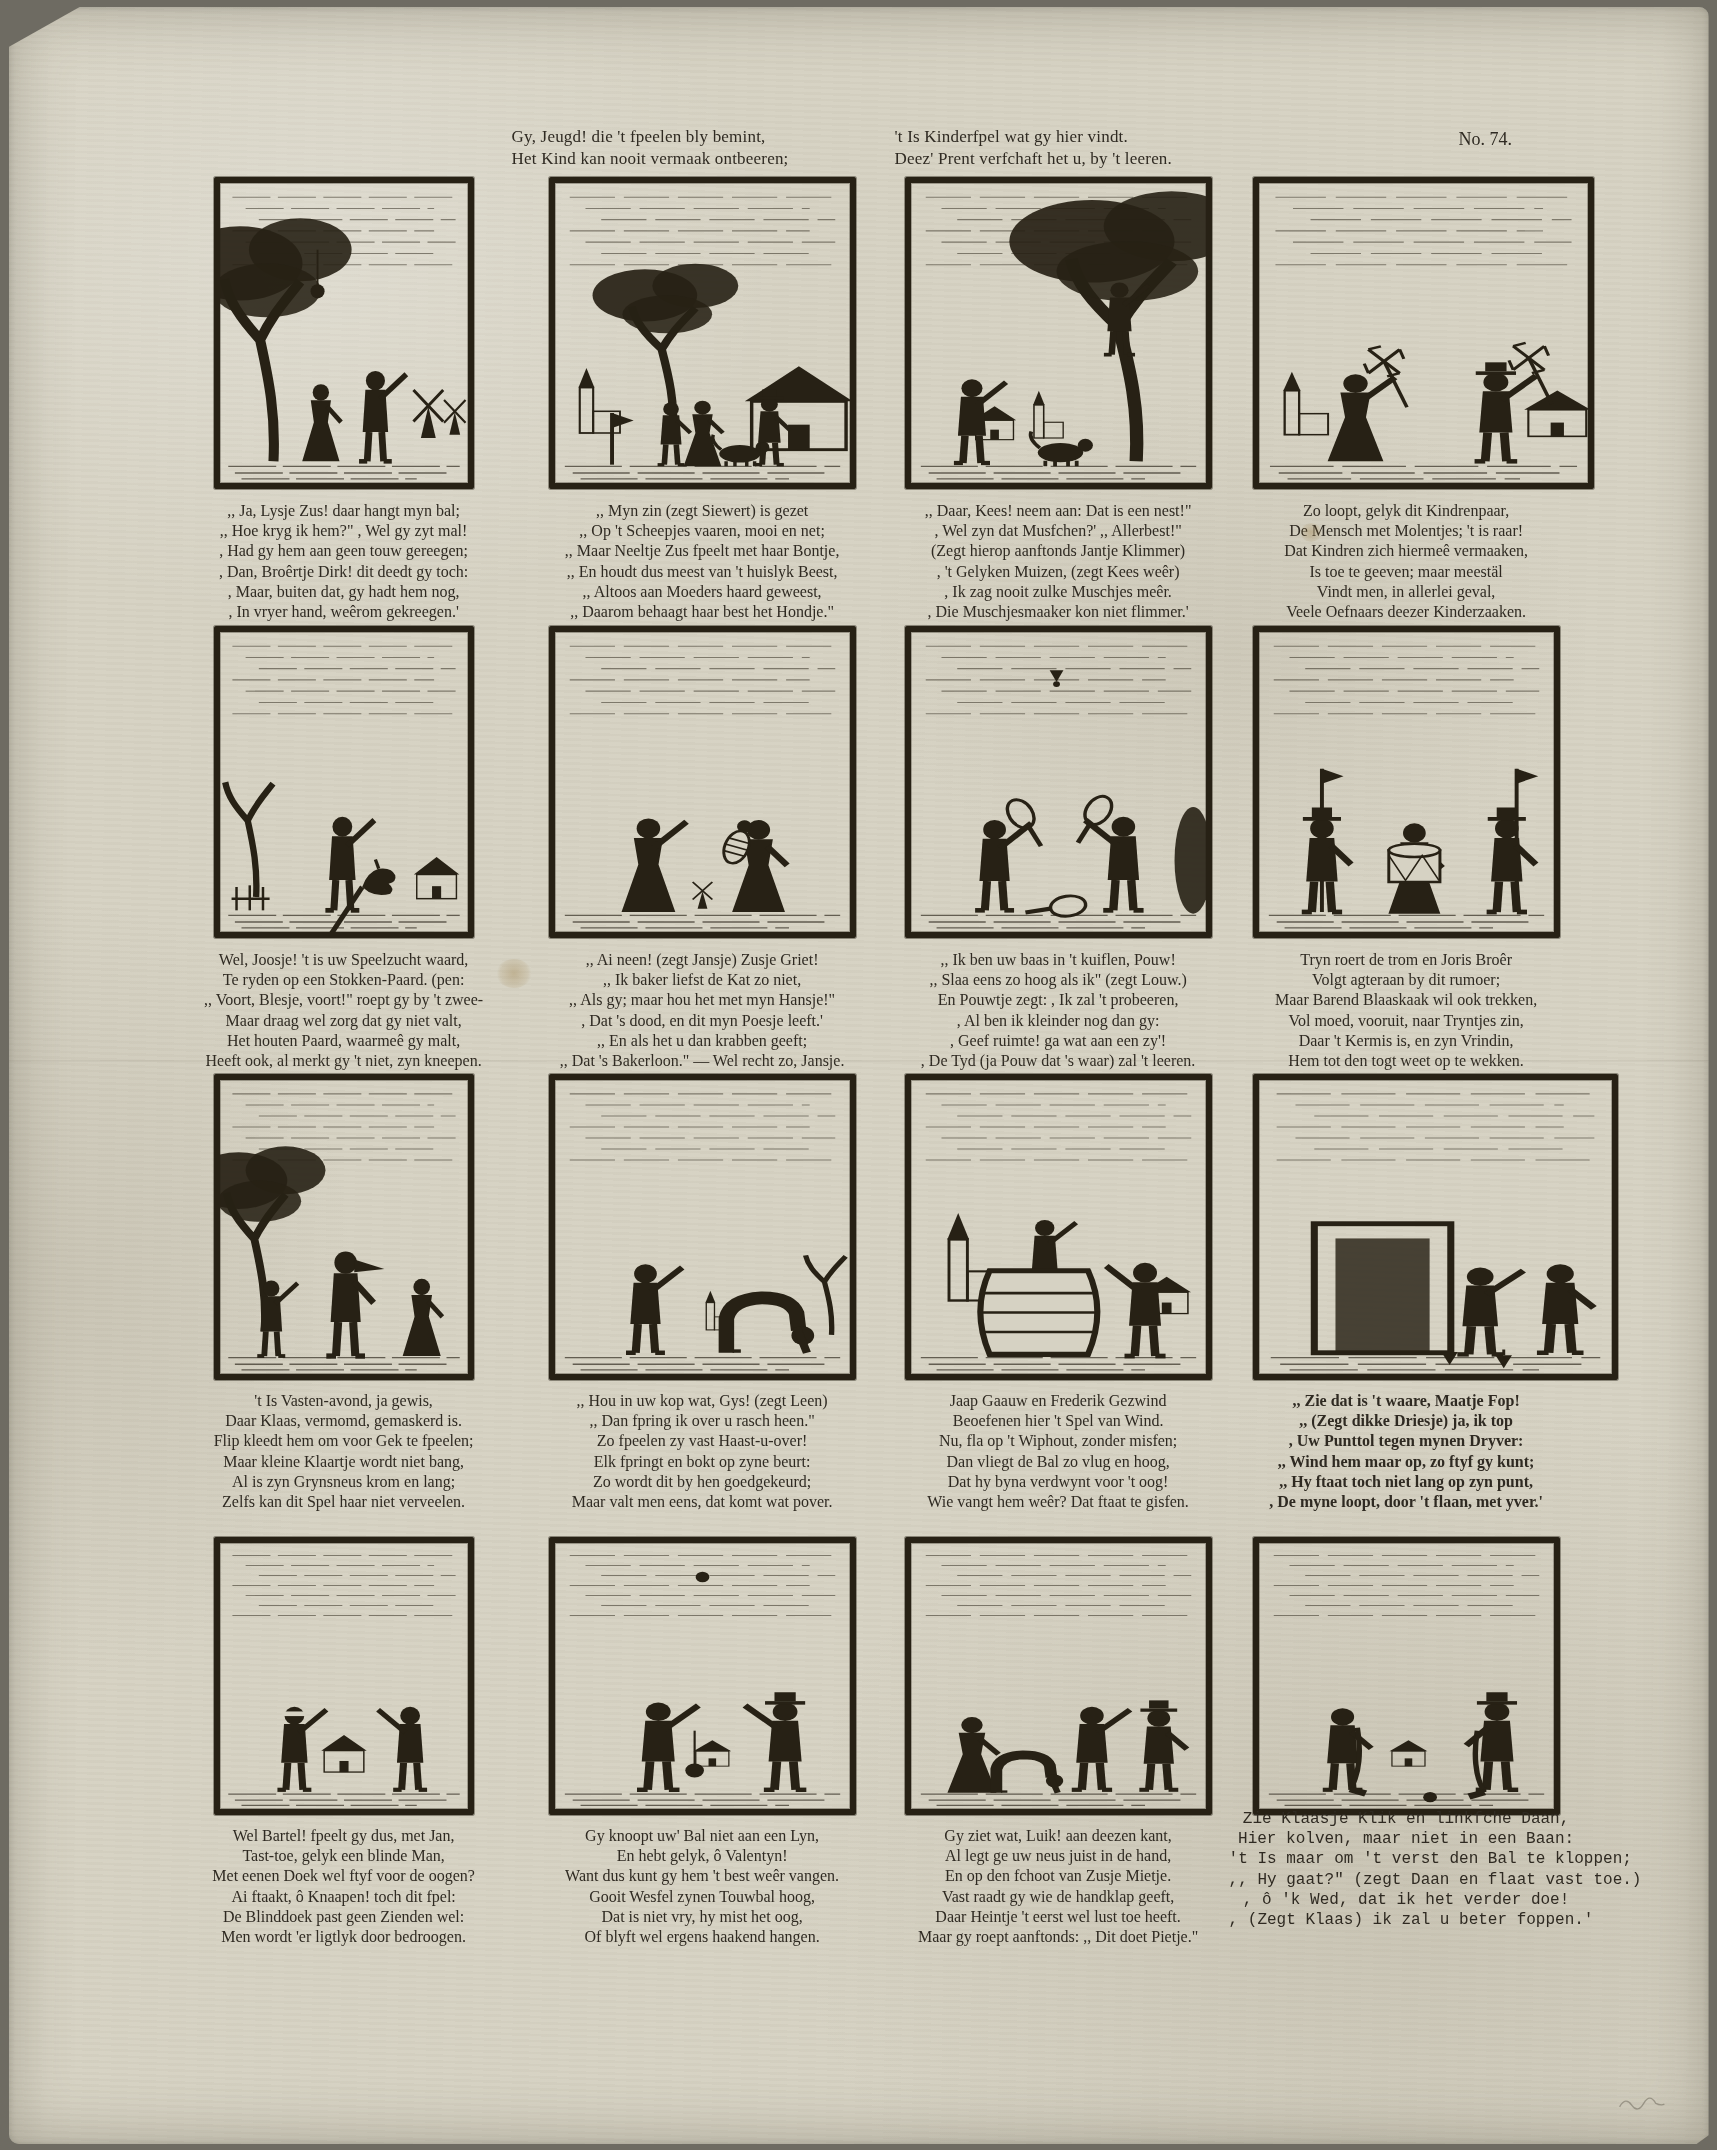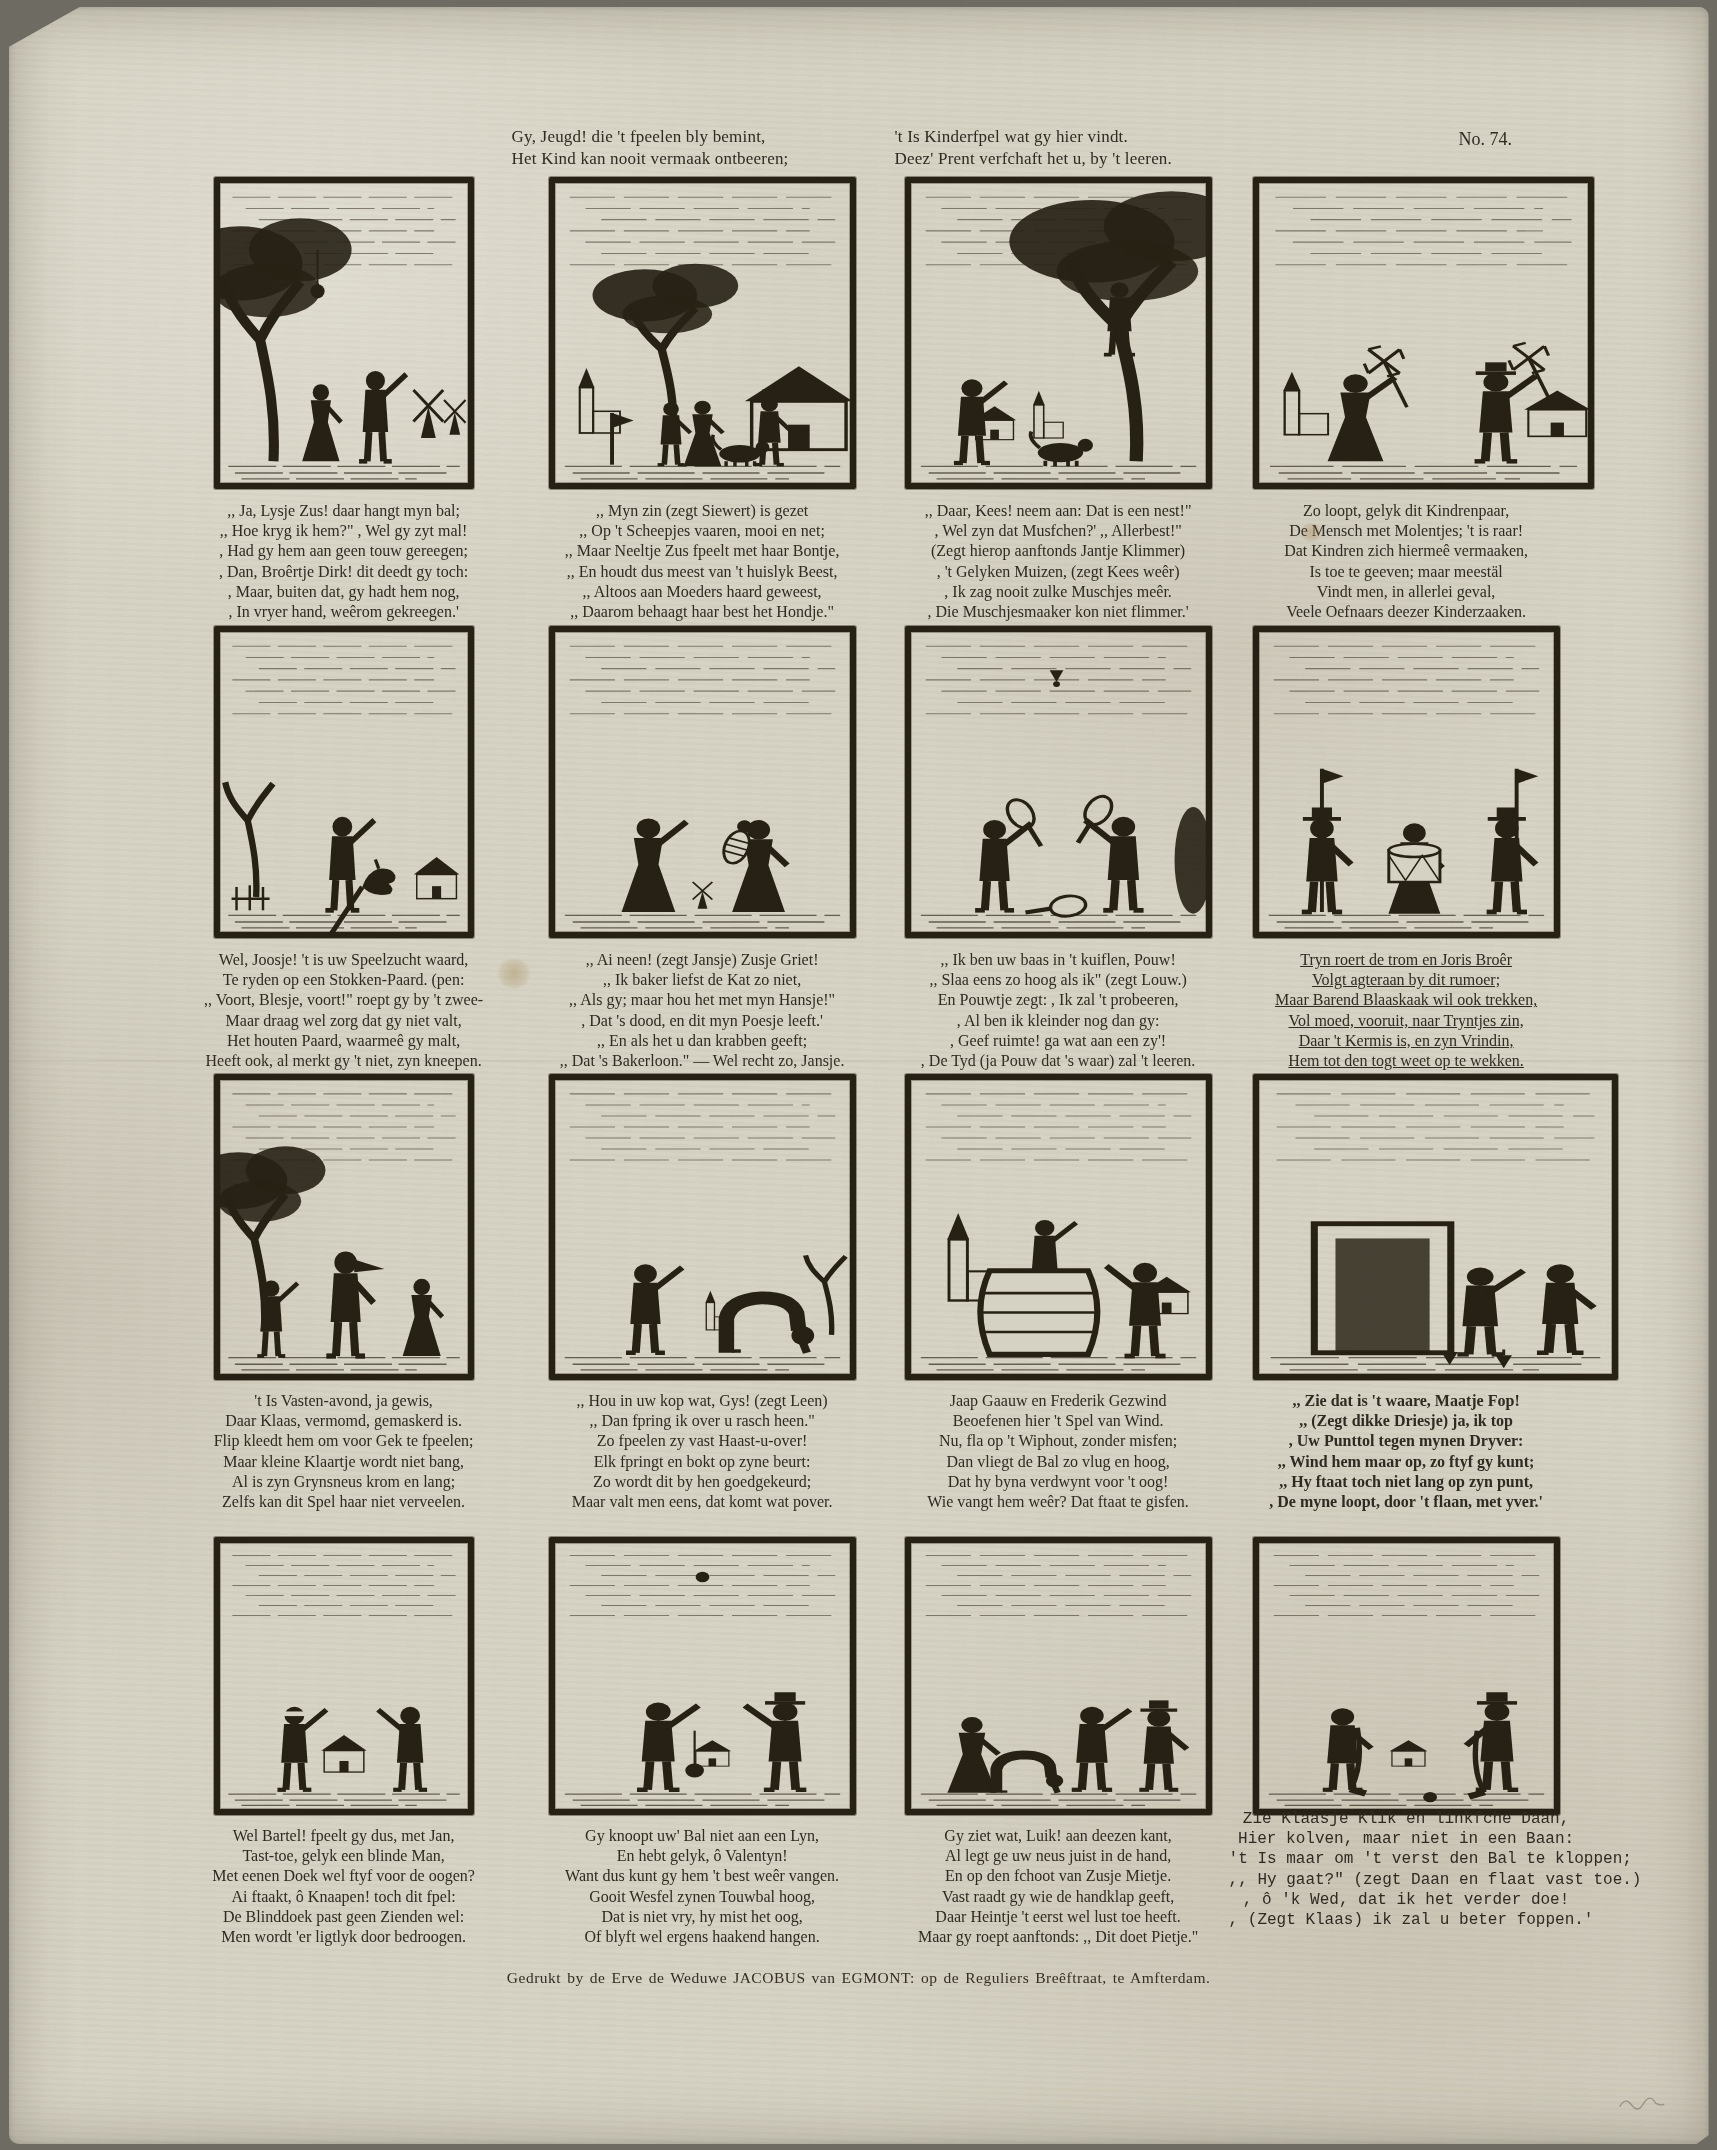--- a/index.html
+++ b/index.html
@@ -500,21 +500,21 @@
               <path d="M -15.96,-36.480000000000004 L -12.540000000000001,-88.92 L 12.540000000000001,-88.92 L 15.96,-36.480000000000004 Z" stroke="none"></path>
               <line x1="-7.98" y1="-36.480000000000004" x2="-10.26" y2="0" stroke-width="8.549999999999999"></line>
               <line x1="7.98" y1="-36.480000000000004" x2="10.26" y2="0" stroke-width="8.549999999999999"></line>
               <line x1="-10.26" y1="0" x2="-20.52" y2="0" stroke-width="5.7"></line>
               <line x1="10.26" y1="0" x2="20.52" y2="0" stroke-width="5.7"></line>
               <line x1="9.120000000000001" y1="-79.8" x2="29.64" y2="-57" stroke-width="6.84"></line>
             </g>
             <path d="M10,340 H290 M18,348 H282 M26,355 H238" stroke="#272115" stroke-width="1.7" stroke-dasharray="58 8" opacity=".65" fill="none"></path>
           </svg>
         </div>
-        <div class="verse" style="left: -24px; width: 355px; top: 324px; text-decoration: underline;">
+        <div class="verse" style="left: -24px; width: 355px; top: 324px;">
           <div class="vline">Tryn roert de trom en Joris Broêr</div>
           <div class="vline">Volgt agteraan by dit rumoer;</div>
           <div class="vline">Maar Barend Blaaskaak wil ook trekken,</div>
           <div class="vline">Vol moed, vooruit, naar Tryntjes zin,</div>
           <div class="vline">Daar 't Kermis is, en zyn Vrindin,</div>
           <div class="vline">Hem tot den togt weet op te wekken.</div>
         </div>
       </figure>
       <figure class="panel" style="left: 205px; top: 1067px; width: 260px;">
         <div class="woodcut" style="height: 294px;">
@@ -926,21 +926,20 @@
           <div class="vline">Zie Klaasje Klik en linkfche Daan,</div>
           <div class="vline">Hier kolven, maar niet in een Baan:</div>
           <div class="vline">'t Is maar om 't verst den Bal te kloppen;</div>
           <div class="vline">,, Hy gaat?" (zegt Daan en flaat vast toe.)</div>
           <div class="vline">, ô 'k Wed, dat ik het verder doe!</div>
           <div class="vline">, (Zegt Klaas) ik zal u beter foppen.'</div>
         </div>
       </figure>
     </div>
 
-  <div class="imprint" style="top:1962px;">Gedrukt by de Erve de Weduwe JACOBUS van EGMONT: op de Reguliers Breêftraat, te Amfterdam.</div>
 
   <div class="crease" style="top:1053px;"></div>
   <div class="stain" style="left:487px;top:952px;width:36px;height:29px;"></div>
   <div class="stain" style="left:1291px;top:516px;width:22.4px;height:19px;"></div>
 
   <svg class="pencil" style="left:1607px;top:2086px;" width="52" height="22.4" viewBox="0 0 60 26">
     <path d="M4,16 q7,-12 14,-2 t14,-2 t14,0 q6,3 10,1" fill="none" stroke="#5d584c" stroke-width="1.6"></path>
   </svg>
 </div>
 

